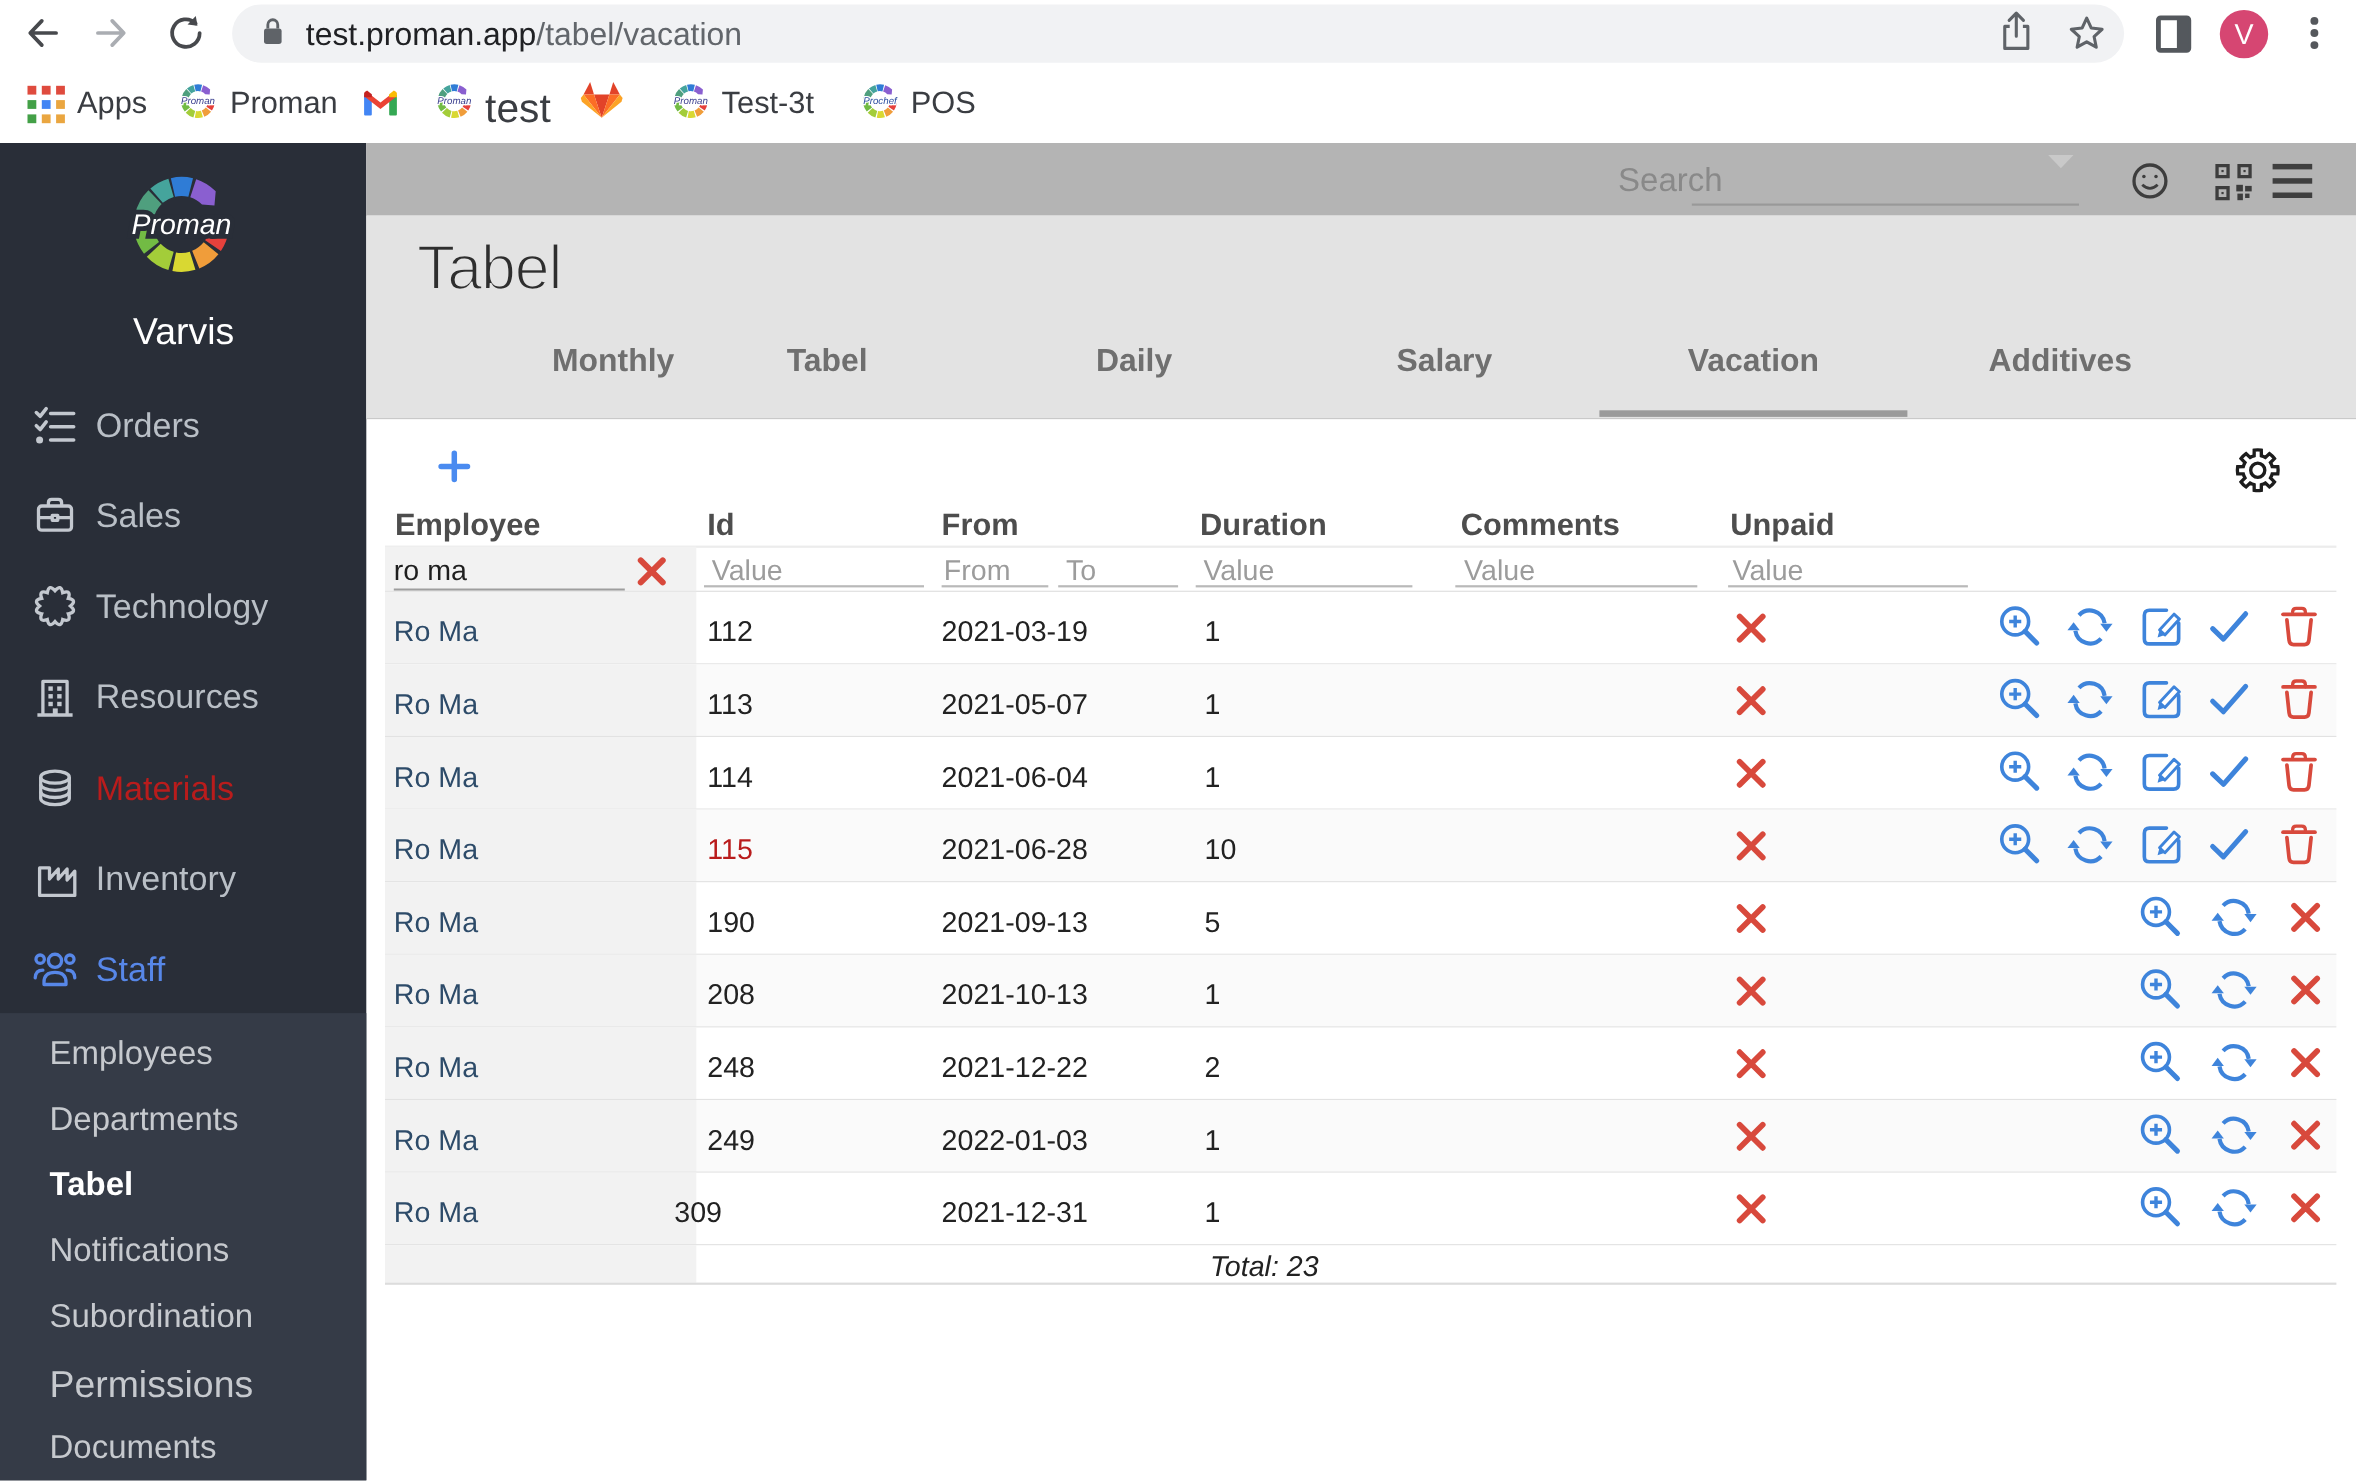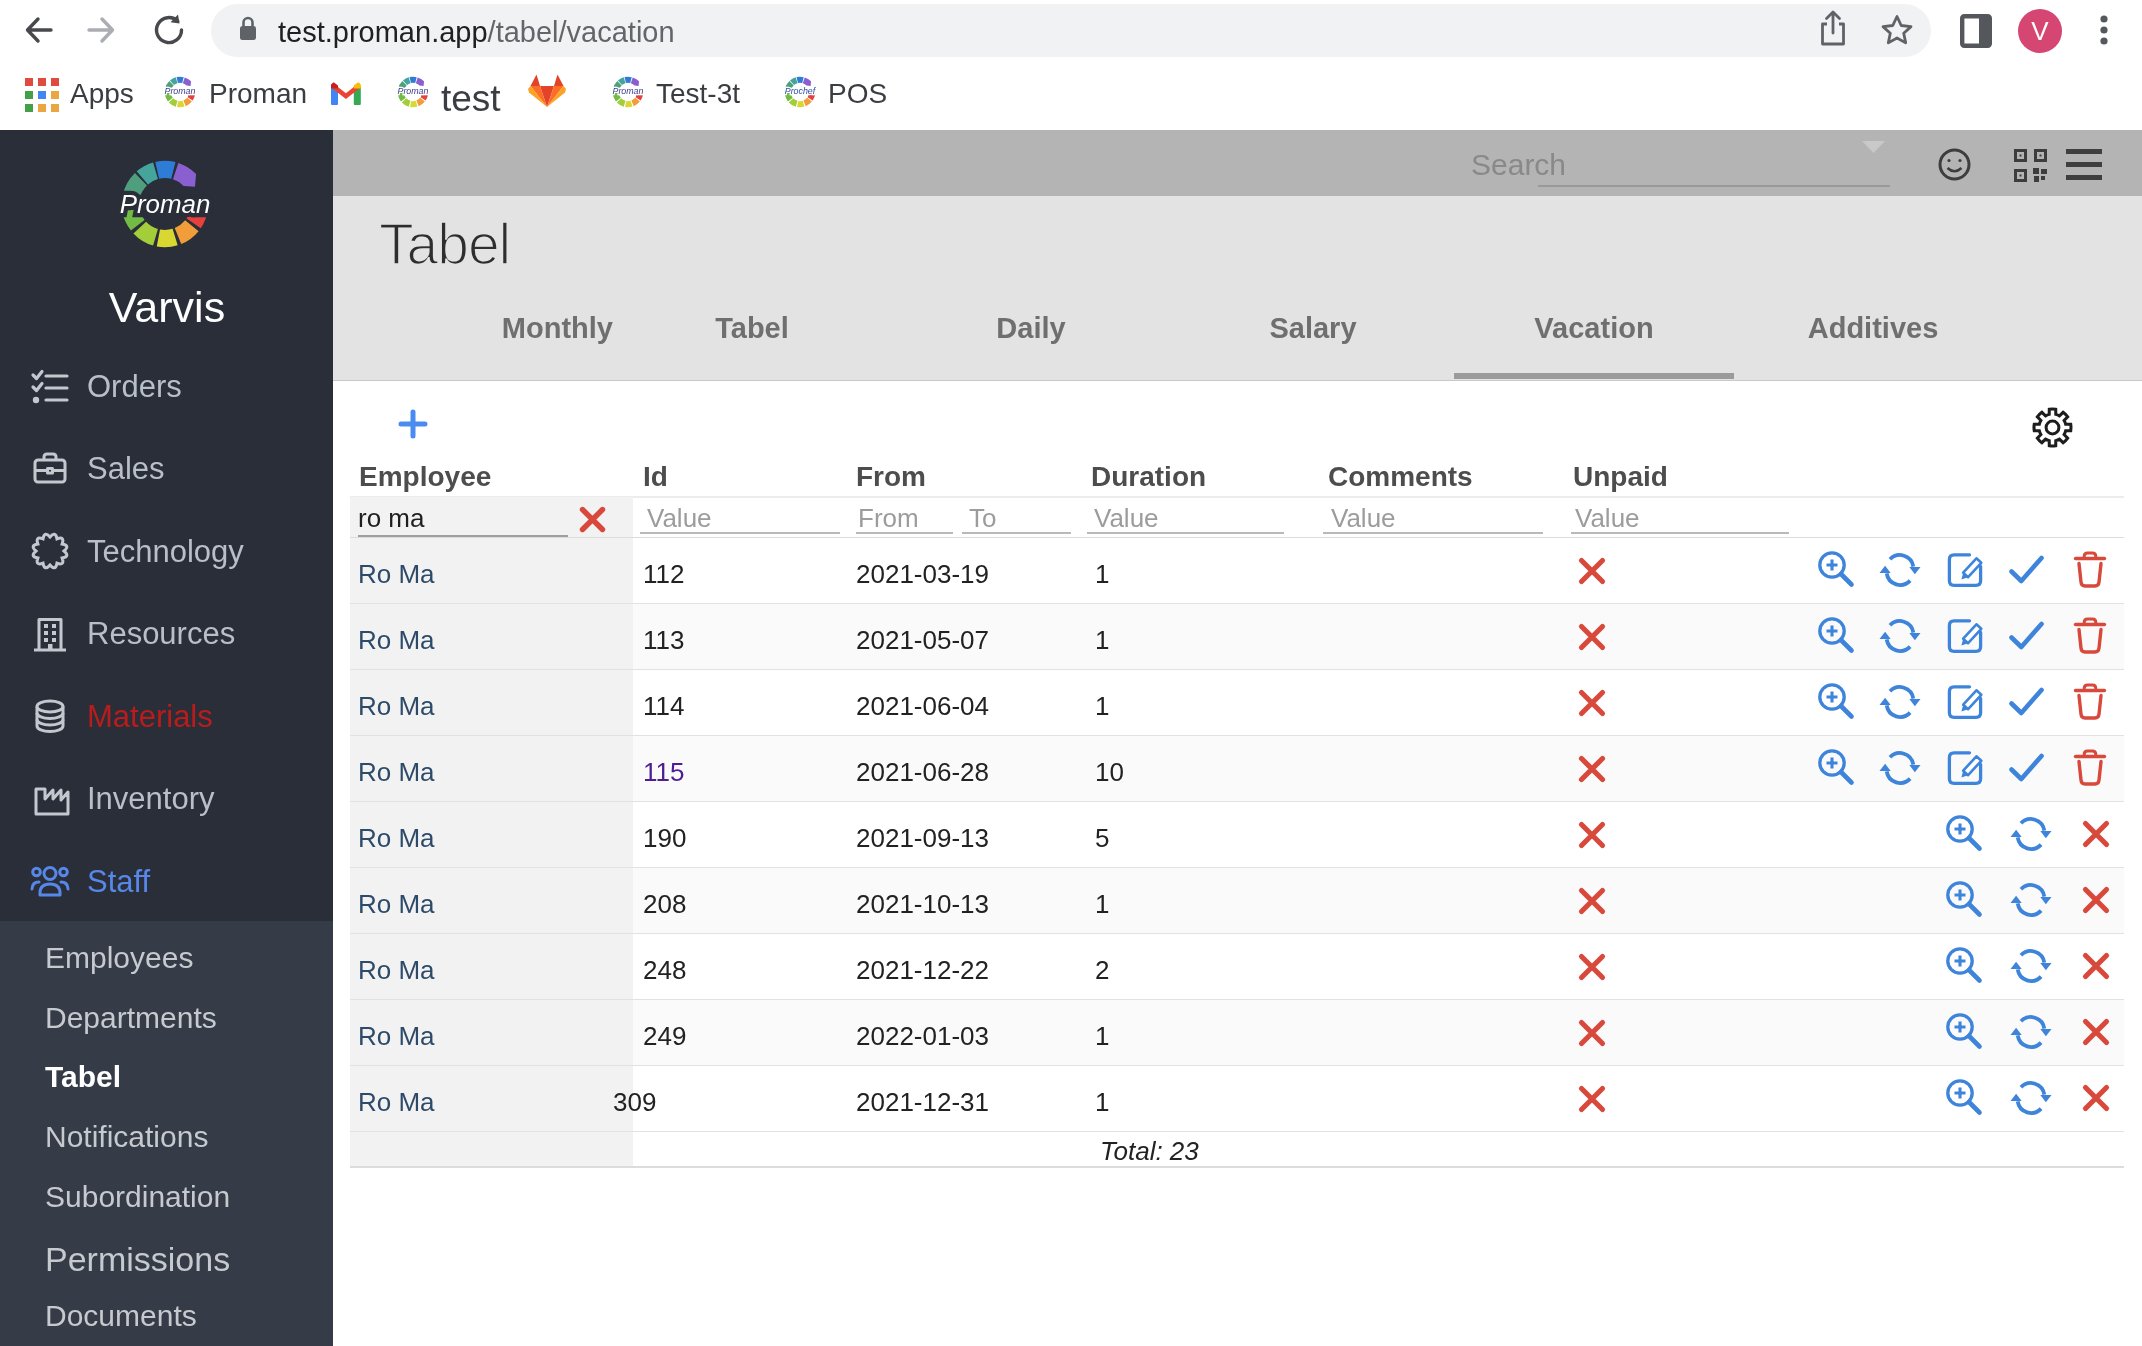--- a/index.html
+++ b/index.html
@@ -135,21 +135,21 @@
     <path fill="#2f7cd6" d="M39.9,6.2 A45,45 0 0 1 60.9,6.3 L56.5,23.8 A27,27 0 0 0 43.9,23.7 Z"></path>
     <path fill="#e6413c" d="M94.7,55.5 A45,45 0 0 1 87.3,75.2 L72.4,65.1 A27,27 0 0 0 76.8,53.3 Z"></path>
     <path fill="#f09d3a" d="M85.0,78.3 A45,45 0 0 1 66.9,91.7 L60.1,75.0 A27,27 0 0 0 71.0,67.0 Z"></path>
     <path fill="#d9d832" d="M63.2,93.0 A45,45 0 0 1 41.4,94.2 L44.8,76.5 A27,27 0 0 0 57.9,75.8 Z"></path>
     <path fill="#a3cd39" d="M37.6,93.3 A45,45 0 0 1 17.1,80.7 L30.3,68.4 A27,27 0 0 0 42.6,76.0 Z"></path>
     <path fill="#72bb44" d="M14.5,77.7 A45,45 0 0 1 6.2,39.9 L23.7,43.9 A27,27 0 0 0 28.7,66.6 Z"></path>
     <path fill="#8a5fd0" d="M63.9,7.2 A45,45 0 0 1 82.4,18.7 L81.2,32.0 L69.4,31.2 A27,27 0 0 0 58.3,24.3 Z"></path>
     <text x="50" y="59" font-size="27" font-style="italic" text-anchor="middle" stroke="#292e38" stroke-width="9" font-family="Liberation Sans">Proman</text>
     <text x="50" y="59" font-size="27" font-style="italic" text-anchor="middle" fill="#fff" font-family="Liberation Sans">Proman</text>
   </svg>
-<div class="txt" style="left:0;top:283px;width:334px;text-align:center;font-size:43px;color:#fff">Varvis</div>
+<div class="txt" style="left:0;top:283px;width:334px;text-align:center;font-size:34px;color:#fff">Varvis</div>
 <svg style="left:31px;top:367px" width="38" height="38" viewBox="0 0 38 38">
     <g stroke="#c3c8cf" stroke-width="3.2" fill="none" stroke-linecap="round" stroke-linejoin="round">
       <path d="M2,8 L5.5,11.5 L11,4.5"></path>
       <path d="M2,20 L5.5,23.5 L11,16.5"></path>
       <path d="M15,9 H36 M15,21 H36 M15,33 H36"></path>
     </g>
     <circle cx="5" cy="33" r="3.2" fill="#c3c8cf"></circle>
   </svg>
 <div class="txt" style="left:87px;top:369px;font-size:31px;color:#b9bfc6">Orders</div>
 <svg style="left:31px;top:449px" width="38" height="38" viewBox="0 0 38 38">
@@ -382,21 +382,21 @@
 <svg style="left:2005px;top:680px" width="44" height="44" viewBox="0 0 44 44">
     <use href="#check"></use>
   </svg>
 <svg style="left:2068px;top:680px" width="44" height="44" viewBox="0 0 44 44">
     <use href="#trash"></use>
   </svg>
 <div class="abs" style="left:350px;top:734.5px;width:1774px;height:1.5px;background:#e2e2e2"></div>
 <div class="abs" style="left:350px;top:736px;width:1774px;height:64.5px;background:#fafafa"></div>
 <div class="abs" style="left:350px;top:736px;width:283px;height:64.5px;background:#f2f2f2"></div>
 <div class="txt" style="left:358px;top:757px;font-size:26px;color:#2d4b69">Ro Ma</div>
-<div class="txt" style="left:643px;top:757px;font-size:26px;color:#4c1d95">115</div>
+<div class="txt" style="left:643px;top:757px;font-size:26px;color:#b91c1c">115</div>
 <div class="txt" style="left:856px;top:757px;font-size:26px;color:#222">2021-06-28</div>
 <div class="txt" style="left:1095px;top:757px;font-size:26px;color:#222">10</div>
 <svg style="left:1578px;top:755px" width="28" height="28" viewBox="0 0 28 28">
     <use href="#redx"></use>
   </svg>
 <svg style="left:1815px;top:746px" width="44" height="44" viewBox="0 0 44 44">
     <use href="#zoom"></use>
   </svg>
 <svg style="left:1878px;top:746px" width="44" height="44" viewBox="0 0 44 44">
     <use href="#refresh"></use>

